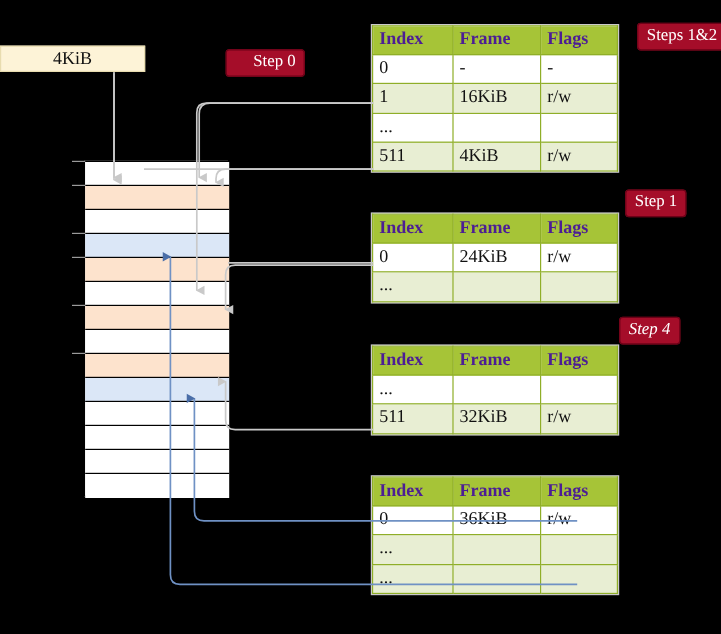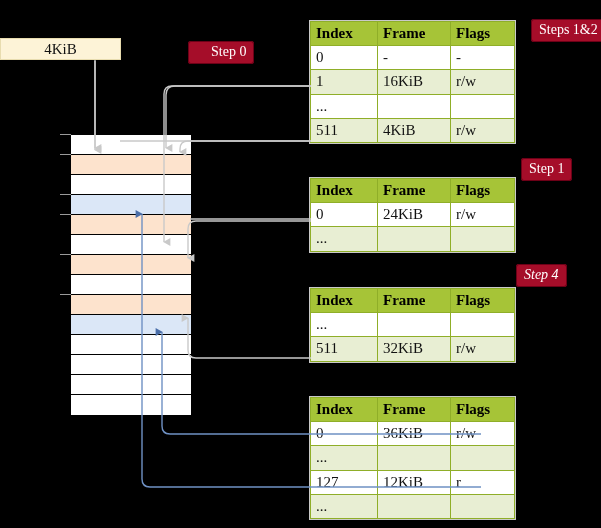--- a/index.html
+++ b/index.html
@@ -28,21 +28,21 @@
   .mrow.orange{background:#fde3cd;}
   .mrow.blue{background:#dbe7f7;}
   .mrow.white{background:#ffffff;}
   
   .tick{position:absolute;left:-11px;width:11px;height:0;
         border-top:1px solid #9a9a9a;}
 
   
   .ptable{border-collapse:collapse;background:#fff;
           box-shadow:0 0 0 1px #c9c9c9;}
-  .ptable th{background:#a6c437;color:#000000;font-weight:bold;font-size:15px;
+  .ptable th{background:#a6c437;color:#4c1d95;font-weight:bold;font-size:15px;
              text-align:left;padding:2px 5px;border:1px solid #8fae28;
              line-height:1.28;}
   .ptable td{font-size:15px;color:#111;padding:2px 5px;
              border:1px solid #8fae28;line-height:1.28;height:19px;
              white-space:nowrap;}
   .ptable tr.alt td{background:#e8eed3;}
   .ptable td.hl{background:#f7f396;}
   .c-index{width:56px;}
   .c-frame{width:62px;}
   .c-flags{width:53px;}
@@ -198,25 +198,20 @@
         <tr>
           <td class="c-index">0</td>
           <td class="c-frame">36KiB</td>
           <td class="c-flags">r/w</td>
         </tr>
         <tr class="alt">
           <td class="c-index">...</td>
           <td class="c-frame"></td>
           <td class="c-flags"></td>
         </tr>
-        <tr>
-          <td class="c-index">127</td>
-          <td class="c-frame">12KiB</td>
-          <td class="c-flags">r</td>
-        </tr>
         <tr class="alt">
           <td class="c-index">...</td>
           <td class="c-frame"></td>
           <td class="c-flags"></td>
         </tr>
       </tbody>
   </table>
 </div>
 
 <svg id="wires" viewBox="0 0 601 528">

